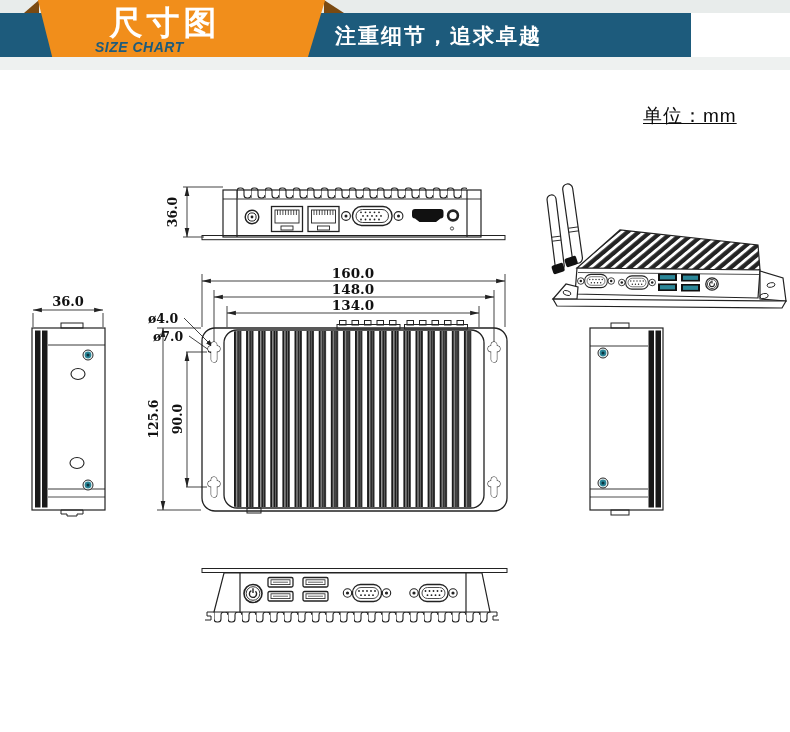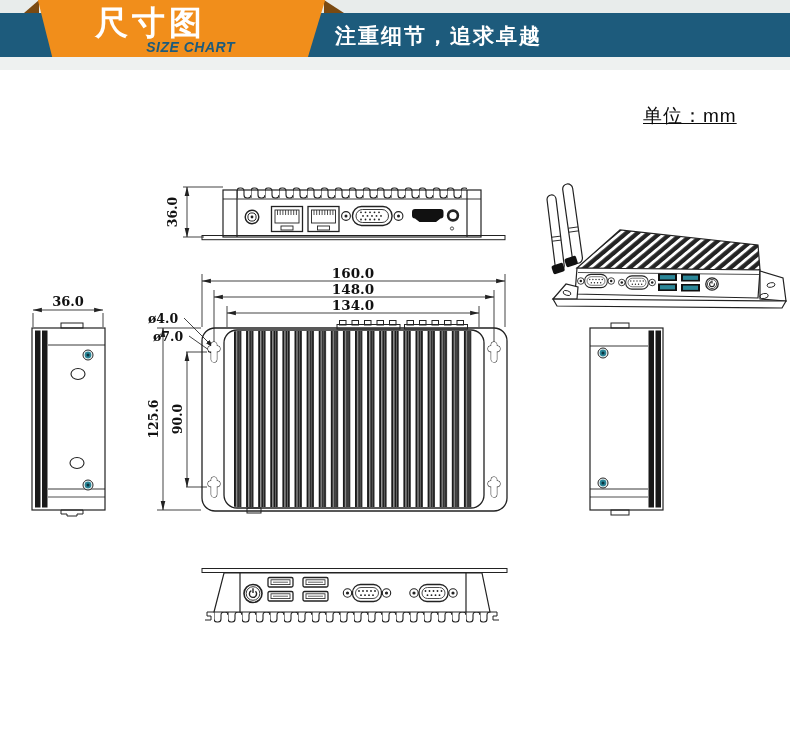--- a/index.html
+++ b/index.html
@@ -1,30 +1,30 @@
 <!DOCTYPE html>
 <html style="--banner-blue: #1d5b7c; --banner-orange: #f18e1b; --fold-brown: #7a4a12; --bg-gray: #e8eceb; --line-dark: #222222; --accent-teal: #2b8697;"><head>
 <meta charset="utf-8">
 <style>
   html,body{margin:0;padding:0;background:#ffffff;}
   .page{position:relative;width:790px;height:732px;overflow:hidden;background:#ffffff;
         font-family:"Liberation Sans",sans-serif;}
   
   .hdr-strip{position:absolute;left:0;top:0;width:790px;height:13px;background:var(--bg-gray,#e8eceb);}
-  .hdr-bar{position:absolute;left:0;top:13px;width:790px;height:44px;background:var(--banner-blue,#1d5b7c);}
+  .hdr-bar{position:absolute;left:0;top:13px;width:691px;height:44px;background:var(--banner-blue,#1d5b7c);}
   .hdr-under{position:absolute;left:0;top:57px;width:790px;height:13px;background:#eef1f0;}
   .hdr-slogan{position:absolute;left:335px;top:9px;color:#ffffff;font-size:21px;font-weight:bold;letter-spacing:2px;white-space:nowrap;}
   .fold{position:absolute;top:0;background:var(--fold-brown,#7a4a12);}
   .fold-l{left:24px;width:15px;height:13px;clip-path:polygon(0 100%,100% 0,100% 100%);}
   .fold-r{left:324px;width:20px;height:13px;clip-path:polygon(0 0,100% 100%,0 100%);}
   .ribbon{position:absolute;left:20px;top:0;width:325px;height:57px;background:var(--banner-orange,#f18e1b);
           clip-path:polygon(5.5% 0,93.9% 0,88.6% 100%,9.9% 100%);}
-  .ribbon-title{position:absolute;left:75px;top:1px;width:140px;color:#ffffff;
+  .ribbon-title{position:absolute;left:75px;top:1px;width:140px;text-align:center;color:#ffffff;
                 font-size:33px;font-weight:bold;letter-spacing:4px;white-space:nowrap;}
-  .ribbon-sub{position:absolute;left:75px;top:39px;width:140px;text-align:right;color:var(--banner-blue,#1d5b7c);
+  .ribbon-sub{position:absolute;left:75px;top:39px;width:140px;text-align:left;color:var(--banner-blue,#1d5b7c);
               font-size:14px;font-style:italic;font-weight:bold;letter-spacing:0.5px;white-space:nowrap;}
   .unit-label{position:absolute;left:643px;top:103px;font-size:19px;color:#0b0b0b;letter-spacing:1px;white-space:nowrap;text-decoration:underline;}
   
   svg.drawing{position:absolute;left:0;top:0;}
   .dim{font-family:"DejaVu Serif",serif;font-weight:bold;fill:#111;stroke:none;}
 </style>
 </head>
 <body>
 
 <div class="page">

